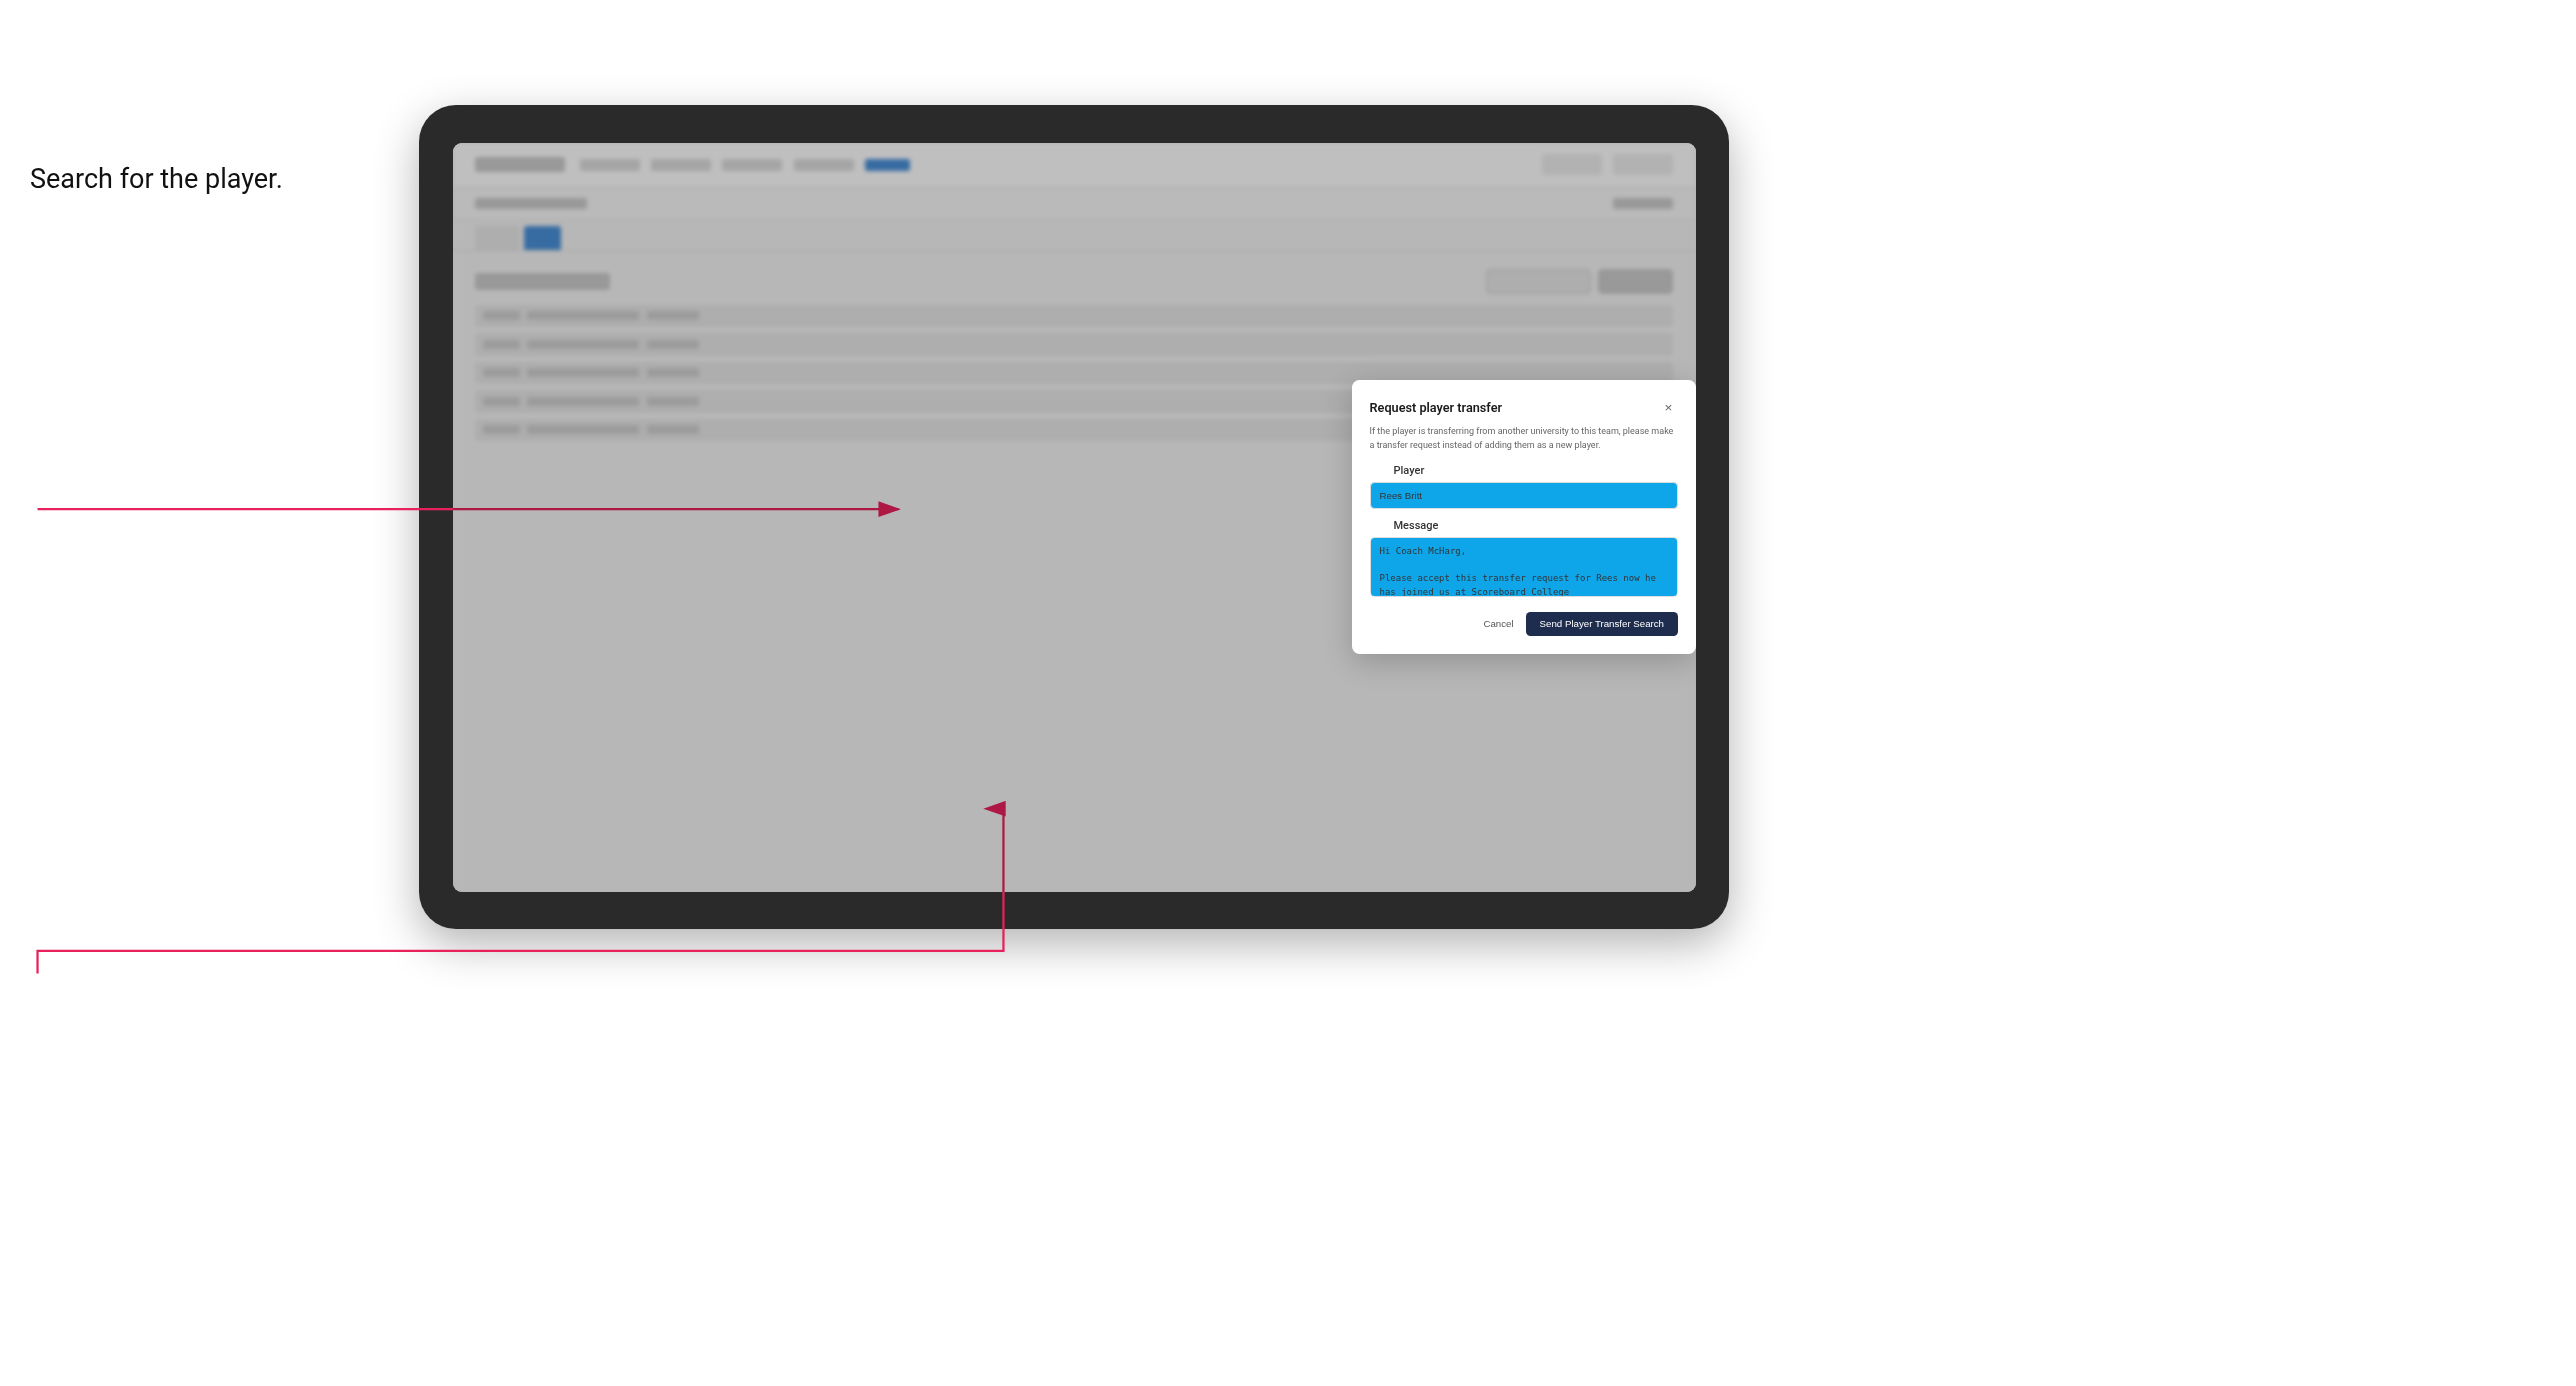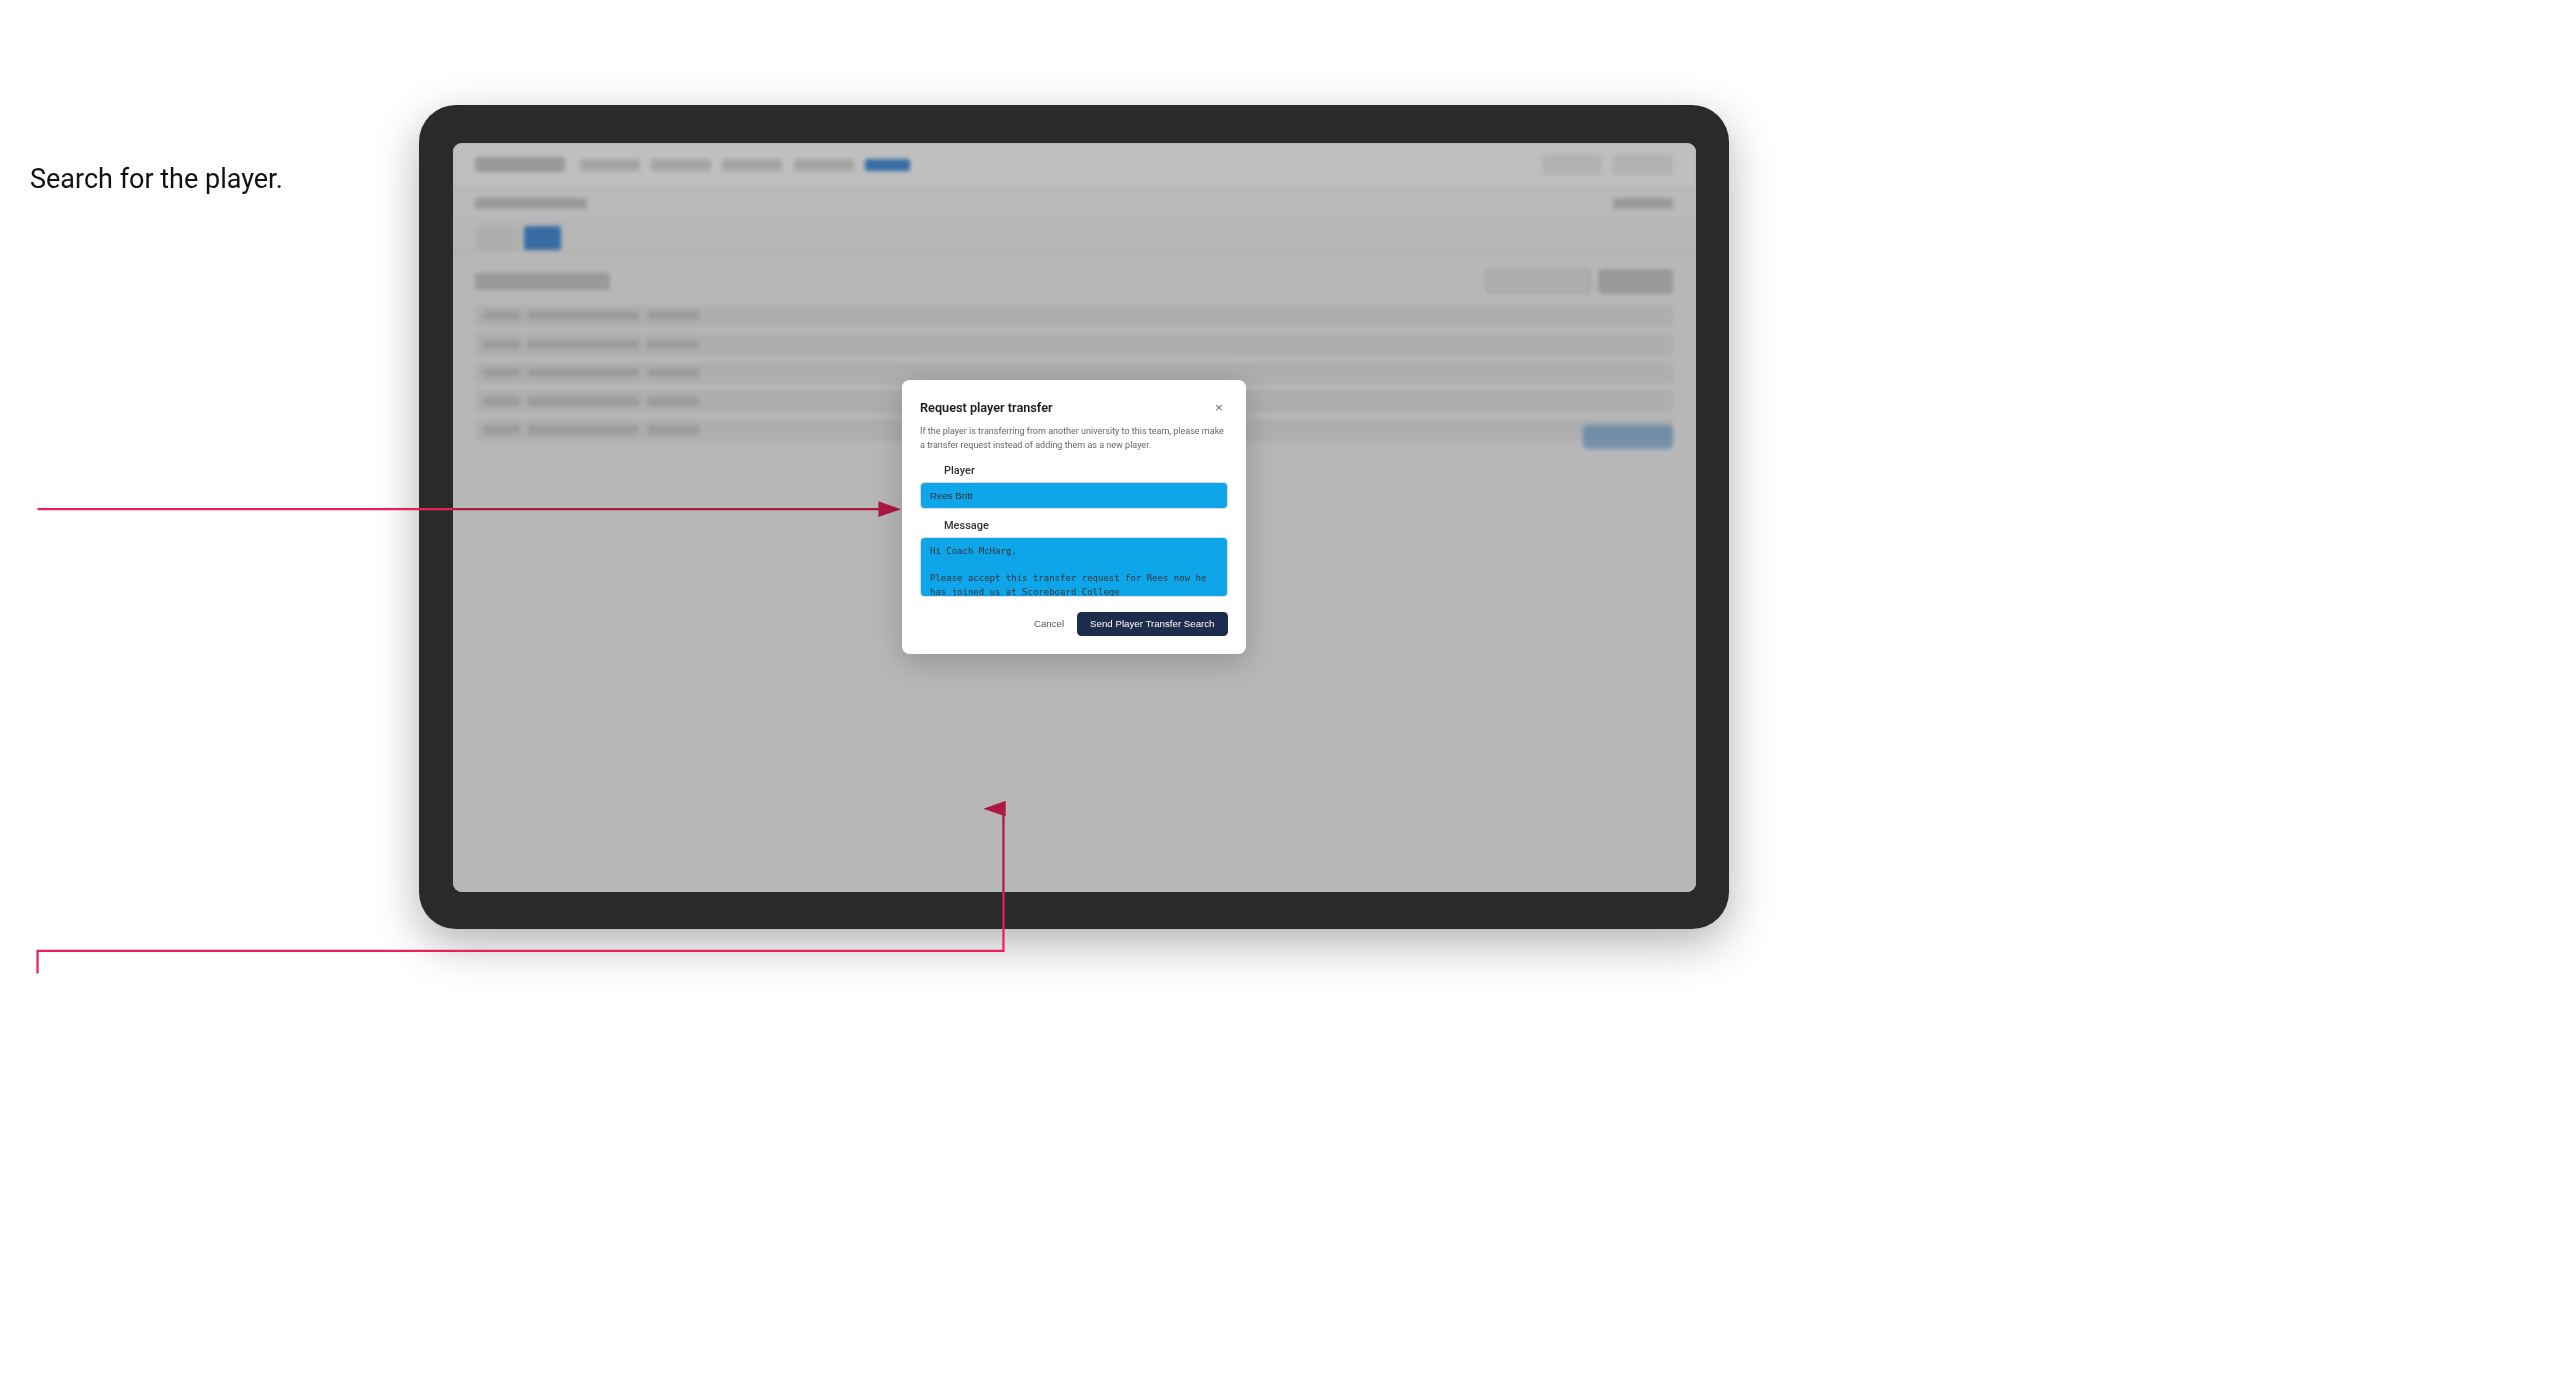--- a/index.html
+++ b/index.html
@@ -253,21 +253,21 @@
     
     .modal-overlay {
       position: absolute;
       top: 0;
       left: 0;
       width: 100%;
       height: 100%;
       background: rgba(0,0,0,0.25);
       display: flex;
       align-items: center;
-      justify-content: center;
+      justify-content: flex-end;
       z-index: 10;
     }
 
     .modal {
       background: #ffffff;
       border-radius: 7.5px;
       width: 344px;
       padding: 18px;
       box-shadow: 0 7.5px 30px rgba(0,0,0,0.2);
       position: relative;

